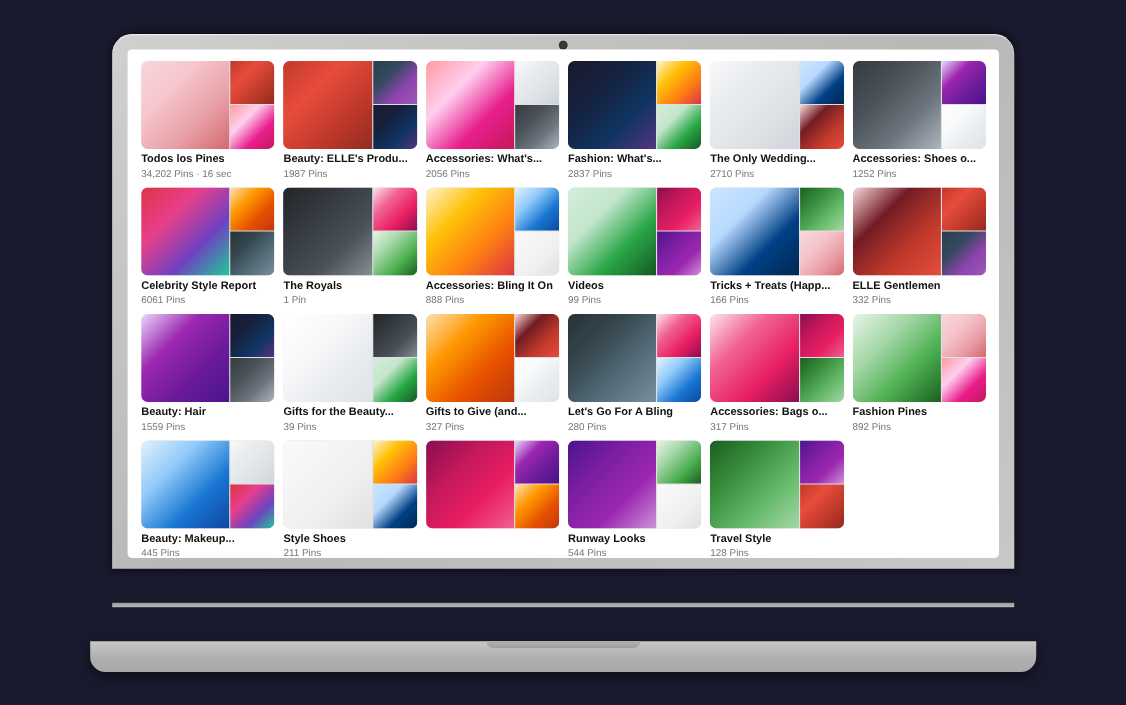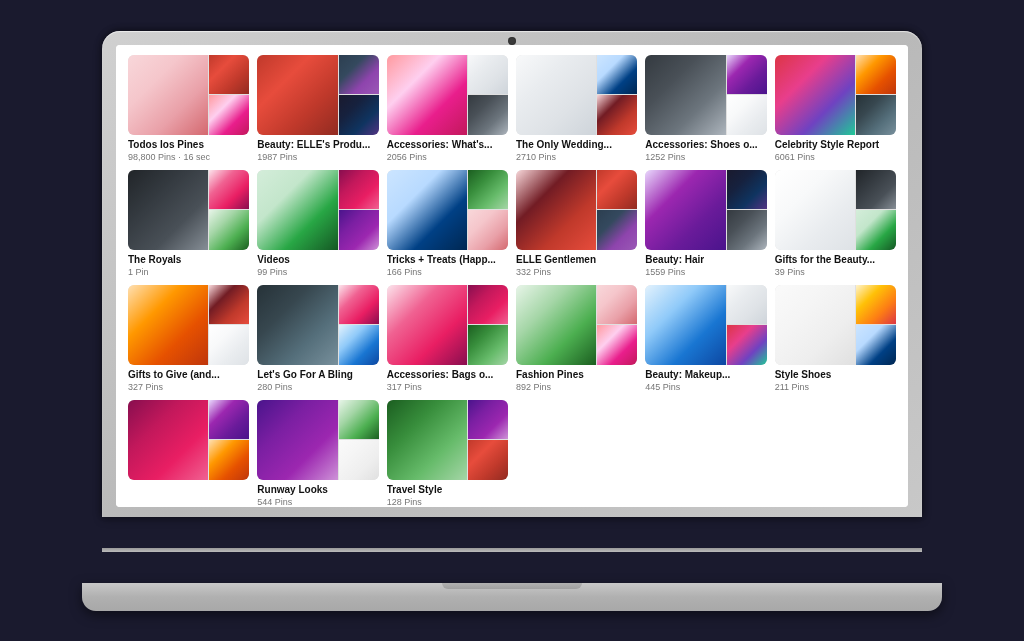--- a/index.html
+++ b/index.html
@@ -197,21 +197,21 @@
         <div class="board-grid" id="board-grid">
 
         <div class="board-item">
     <div class="board-thumb">
       <div class="thumb-cell thumb-large img-1"></div>
       <div class="thumb-cell thumb-small-top img-2"></div>
       <div class="thumb-cell thumb-small-bottom img-3"></div>
     </div>
     <div class="board-item-info">
       <div class="board-title">Todos los Pines</div>
-      <div class="board-count">98,800 Pins · 16 sec</div>
+      <div class="board-count">34,202 Pins · 16 sec</div>
     </div>
   </div>
             <div class="board-item">
     <div class="board-thumb">
       <div class="thumb-cell thumb-large img-2"></div>
       <div class="thumb-cell thumb-small-top img-4"></div>
       <div class="thumb-cell thumb-small-bottom img-5"></div>
     </div>
     <div class="board-item-info">
       <div class="board-title">Beauty: ELLE's Produ...</div>
@@ -224,20 +224,31 @@
       <div class="thumb-cell thumb-small-top img-6"></div>
       <div class="thumb-cell thumb-small-bottom img-7"></div>
     </div>
     <div class="board-item-info">
       <div class="board-title">Accessories: What's...</div>
       <div class="board-count">2056 Pins</div>
     </div>
   </div>
             <div class="board-item">
     <div class="board-thumb">
+      <div class="thumb-cell thumb-large img-5"></div>
+      <div class="thumb-cell thumb-small-top img-10"></div>
+      <div class="thumb-cell thumb-small-bottom img-11"></div>
+    </div>
+    <div class="board-item-info">
+      <div class="board-title">Fashion: What's...</div>
+      <div class="board-count">2837 Pins</div>
+    </div>
+  </div>
+            <div class="board-item">
+    <div class="board-thumb">
       <div class="thumb-cell thumb-large img-6"></div>
       <div class="thumb-cell thumb-small-top img-12"></div>
       <div class="thumb-cell thumb-small-bottom img-13"></div>
     </div>
     <div class="board-item-info">
       <div class="board-title">The Only Wedding...</div>
       <div class="board-count">2710 Pins</div>
     </div>
   </div>
             <div class="board-item">
@@ -268,20 +279,31 @@
       <div class="thumb-cell thumb-small-top img-18"></div>
       <div class="thumb-cell thumb-small-bottom img-19"></div>
     </div>
     <div class="board-item-info">
       <div class="board-title">The Royals</div>
       <div class="board-count">1 Pin</div>
     </div>
   </div>
             <div class="board-item">
     <div class="board-thumb">
+      <div class="thumb-cell thumb-large img-10"></div>
+      <div class="thumb-cell thumb-small-top img-20"></div>
+      <div class="thumb-cell thumb-small-bottom img-21"></div>
+    </div>
+    <div class="board-item-info">
+      <div class="board-title">Accessories: Bling It On</div>
+      <div class="board-count">888 Pins</div>
+    </div>
+  </div>
+            <div class="board-item">
+    <div class="board-thumb">
       <div class="thumb-cell thumb-large img-11"></div>
       <div class="thumb-cell thumb-small-top img-22"></div>
       <div class="thumb-cell thumb-small-bottom img-23"></div>
     </div>
     <div class="board-item-info">
       <div class="board-title">Videos</div>
       <div class="board-count">99 Pins</div>
     </div>
   </div>
             <div class="board-item">

